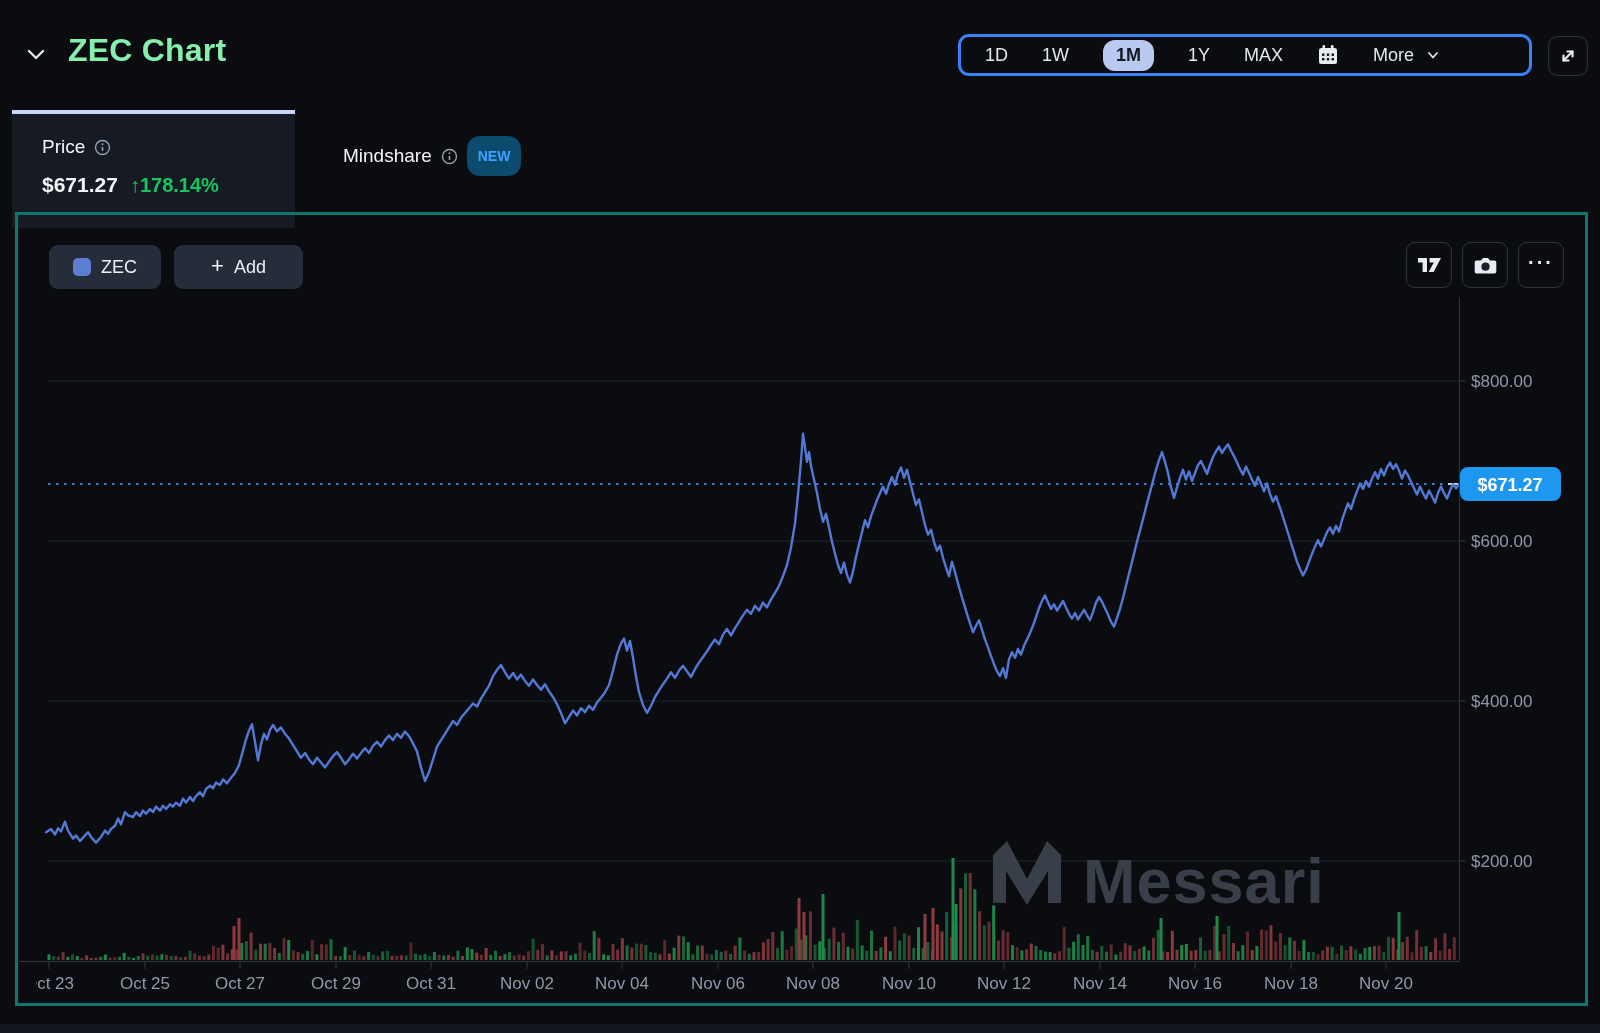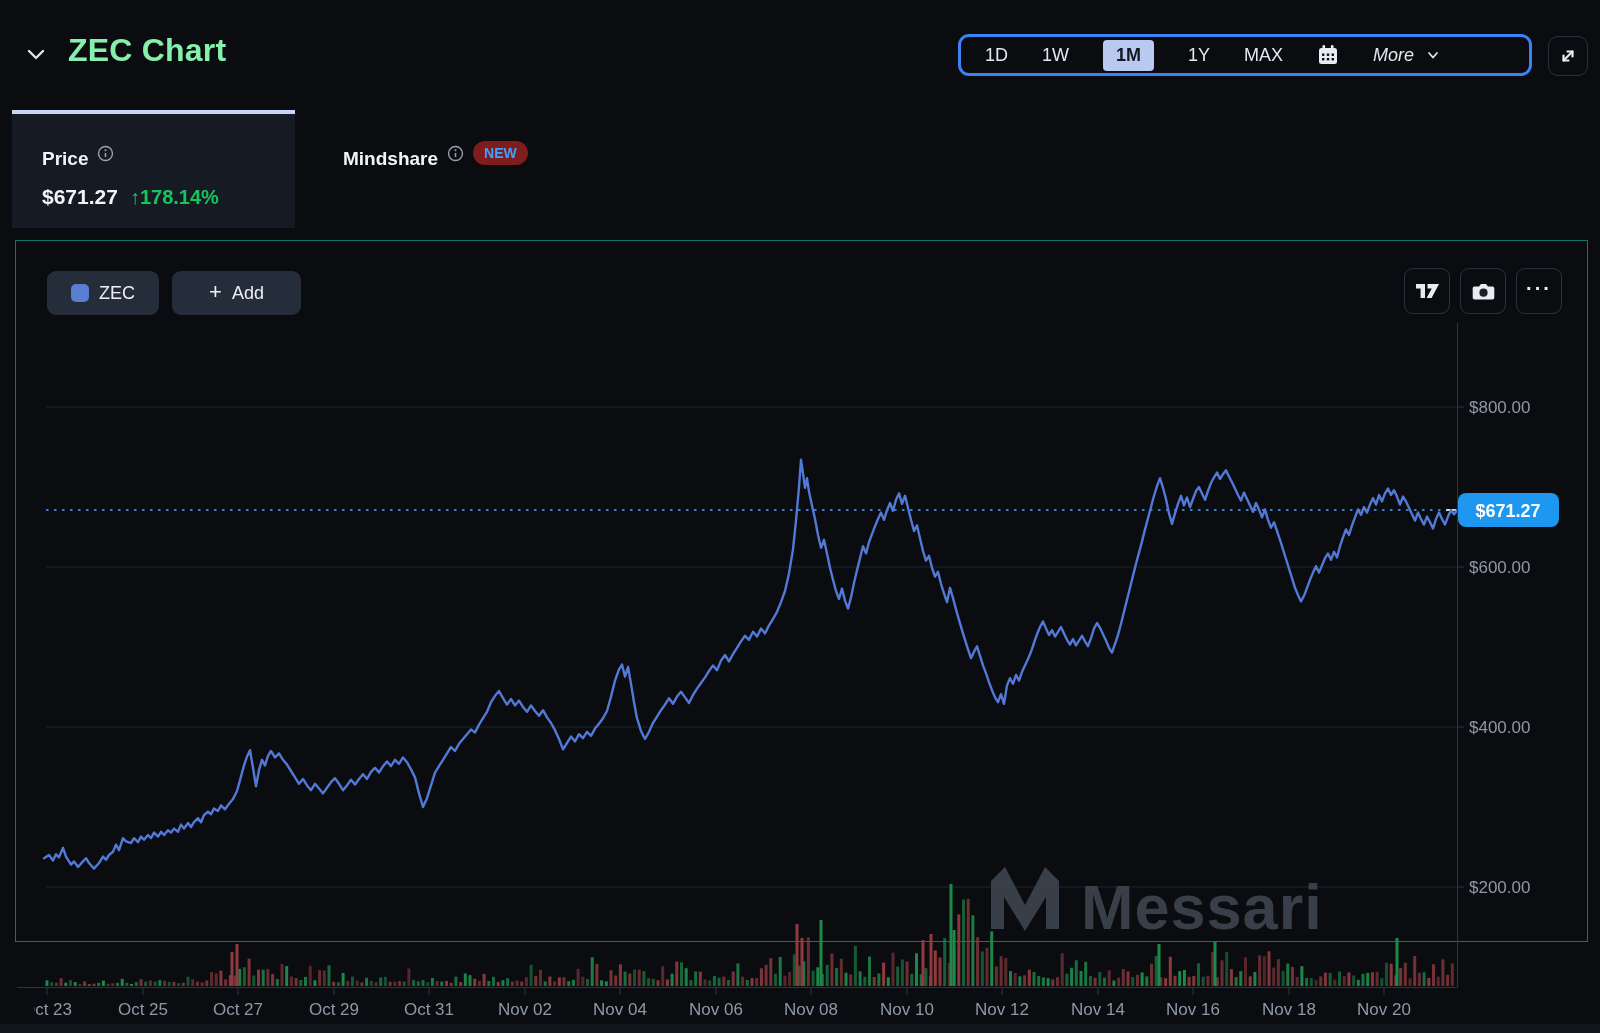--- a/index.html
+++ b/index.html
@@ -8,40 +8,40 @@
   svg{display:block}
   svg text{font-family:"Liberation Sans",sans-serif;}
 
   
   .title-chevron{position:absolute;left:24px;top:42px;width:24px;height:24px;cursor:pointer;}
   .page-title{position:absolute;left:68px;top:32px;font-size:32px;font-weight:bold;color:#86efac;letter-spacing:.2px;}
 
   .range-box{position:absolute;left:958px;top:34px;width:574px;height:42px;border:3px solid #3b82f6;
              border-radius:11px;display:flex;align-items:center;padding:0 24px;gap:34px;box-sizing:border-box;}
   .range-item{font-size:18px;color:#e3e7ee;cursor:pointer;white-space:nowrap;}
-  .range-item.sel{background:#b9c9ef;color:#131722;padding:5px 13px;border-radius:4px;font-weight:bold;}
-  .more-wrap{display:flex;align-items:center;gap:12px;cursor:pointer;font-style:italic;}
+  .range-item.sel{background:#b9c9ef;color:#131722;padding:5px 13px;border-radius:12px;font-weight:bold;}
+  .more-wrap{display:flex;align-items:center;gap:12px;cursor:pointer;}
   .iconbtn{cursor:pointer;display:flex;align-items:center;justify-content:center;}
   .expand-btn{position:absolute;left:1548px;top:36px;width:38px;height:38px;border:1px solid #2a3240;border-radius:10px;}
 
   
   .tab{position:absolute;top:110px;height:118px;box-sizing:border-box;cursor:pointer;}
   .tab-price{left:12px;width:283px;background:#161b23;}
   .tab-price .indicator{position:absolute;left:0;top:0;width:100%;height:4px;background:#c7d6f8;}
   .tab-mindshare{left:313px;width:340px;}
   .tab-inner{padding:26px 0 0 30px;}
   .tab-row{display:flex;align-items:center;gap:9px;}
-  .tab-label{font-size:19px;font-weight:bold;color:#f2f4f8;margin-top:12px;}
+  .tab-label{font-size:19px;font-weight:normal;color:#f2f4f8;}
   .tab-values{margin-top:15px;display:flex;align-items:baseline;gap:12px;}
   .tab-value{font-size:21px;font-weight:bold;color:#f2f4f8;}
   .tab-change{font-size:20px;font-weight:bold;color:#16c55f;}
-  .new-badge{font-size:14px;font-weight:bold;color:#3ea2ff;background:#7f1d1d;padding:4px 11px;border-radius:13px;}
+  .new-badge{font-size:14px;font-weight:bold;color:#3ea2ff;background:#0c4a6e;padding:12px 11px;border-radius:13px;}
 
   
-  .panel{position:absolute;left:15px;top:240px;width:1573px;height:702px;border:1px solid #0f766e;box-sizing:border-box;}
+  .panel{position:absolute;left:15px;top:212px;width:1573px;height:794px;border:3px solid #0f766e;box-sizing:border-box;}
   .chip{position:absolute;top:30px;height:44px;background:#262d3a;border-radius:9px;display:flex;align-items:center;
         justify-content:center;gap:10px;font-size:18px;color:#eceff4;cursor:pointer;box-sizing:border-box;}
   .chip-zec{left:31px;width:112px;}
   .chip-add{left:156px;width:129px;font-weight:500;}
   .swatch{width:18px;height:18px;border-radius:5px;background:#5b7ed2;}
   .plus{font-size:22px;font-weight:400;margin-top:-2px;}
   .sqbtn{position:absolute;top:27px;width:44px;height:44px;border:1px solid #2a3240;border-radius:9px;}
   .btn-tv{left:1388px;} .btn-cam{left:1444px;} .btn-dots{left:1500px;}
   .dots{font-size:20px;font-weight:bold;letter-spacing:2px;color:#e8ebf1;margin-top:-6px;}
   #chart-svg{position:absolute;left:0;top:0;}

